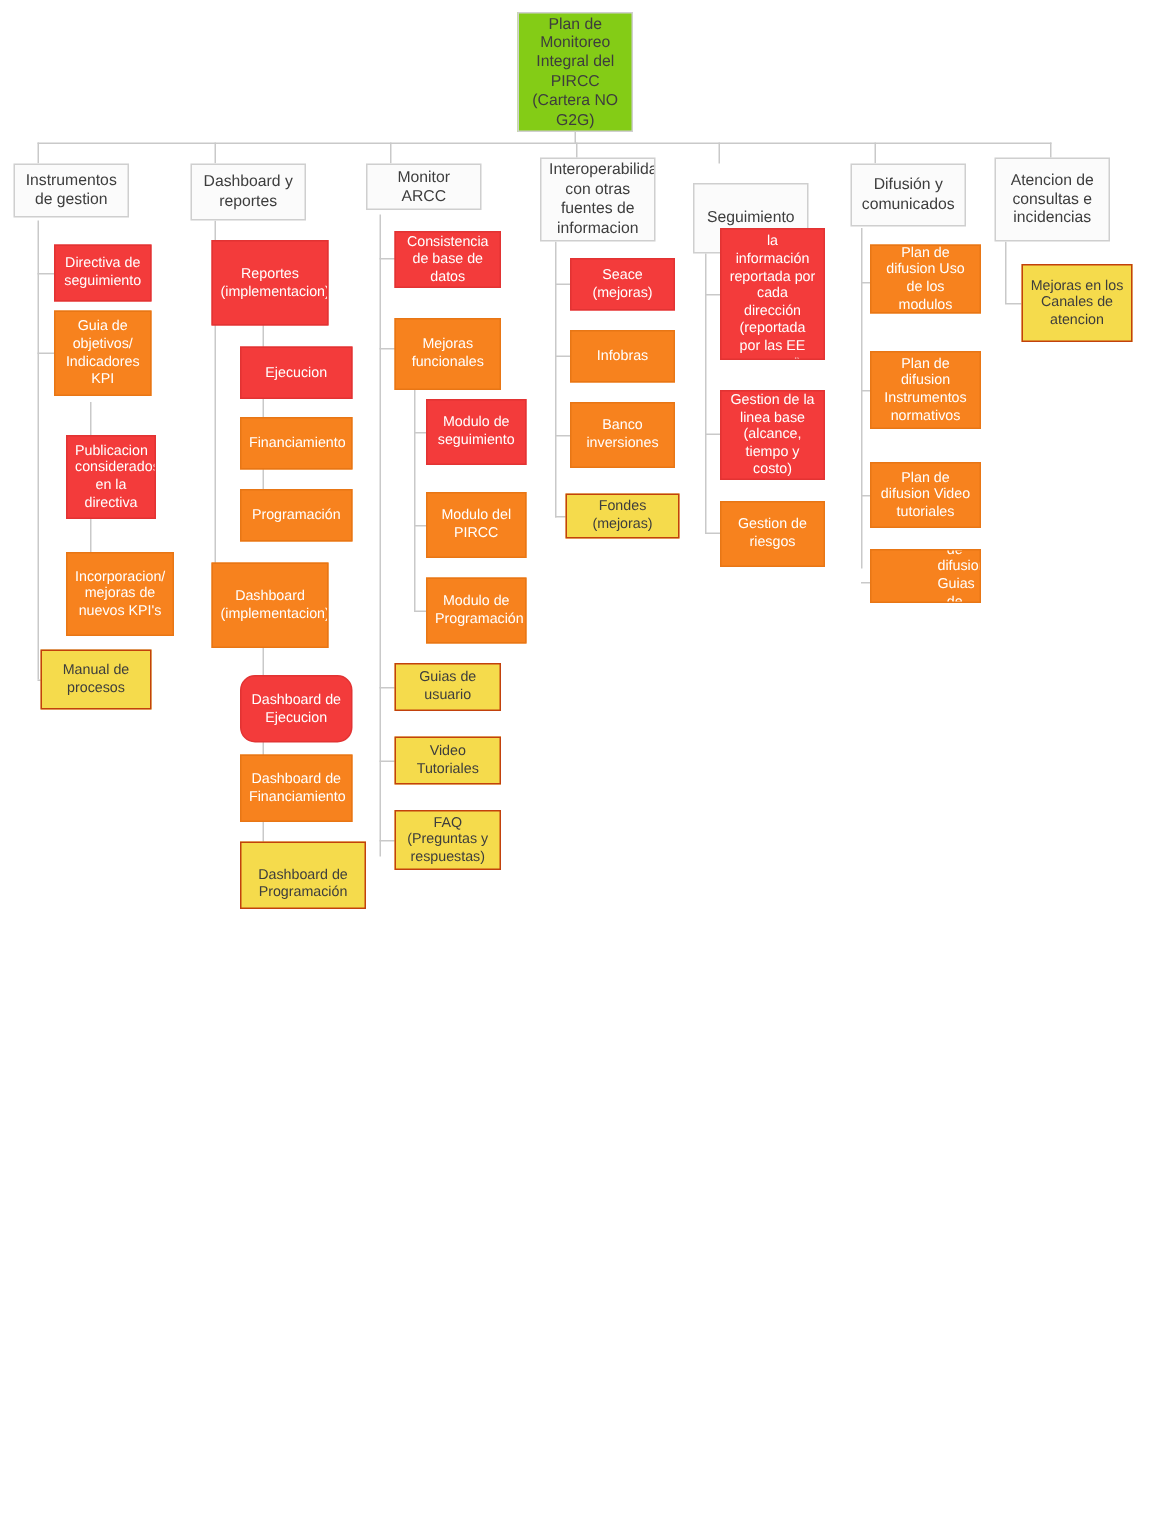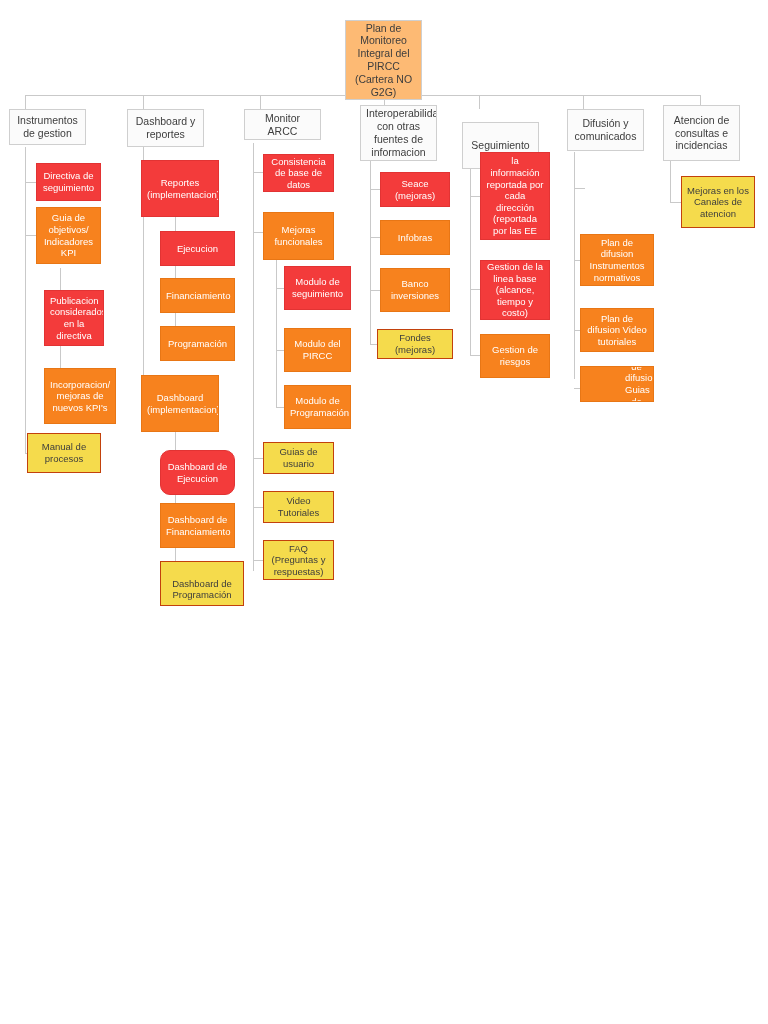--- a/index.html
+++ b/index.html
@@ -31,25 +31,24 @@
     align-items: center;
     justify-content: center;
     text-align: center;
     line-height: 1.22;
     padding: 4px 5px;
     overflow: hidden;
   }
   .node span { display: block; width: 100%; }
 
   .node.root {
-    background: #fdba74;
+    background: #84cc16;
     border: 1px solid #cfcfcf;
     color: #3d3d3d;
     font-size: 10.5px;
-    margin-top: 12px;
   }
   .node.lvl1 {
     background: #fbfbfb;
     border: 1px solid #cfcfcf;
     color: #3d3d3d;
     font-size: 10.5px;
   }
   .node.red {
     background: #f33b3b;
     color: #ffffff;
@@ -244,20 +243,23 @@
   <div class="node red" style="left:480px; top:152px; width:70px; height:88px;">
     <span>Validación de la información reportada por cada dirección (reportada por las EE mensual)</span>
   </div>
   <div class="node red" style="left:480px; top:260px; width:70px; height:60px;">
     <span>Gestion de la linea base (alcance, tiempo y costo)</span>
   </div>
   <div class="node orange" style="left:480px; top:334px; width:70px; height:44px;">
     <span>Gestion de riesgos</span>
   </div>
 
+  <div class="node orange" style="left:580px; top:163px; width:74px; height:46px;">
+    <span>Plan de difusion Uso de los modulos</span>
+  </div>
   <div class="node orange" style="left:580px; top:234px; width:74px; height:52px;">
     <span>Plan de difusion Instrumentos normativos</span>
   </div>
   <div class="node orange" style="left:580px; top:308px; width:74px; height:44px;">
     <span>Plan de difusion Video tutoriales</span>
   </div>
   <div class="node orange" style="left:580px; top:366px; width:74px; height:36px;padding-left:44px;">
     <span>Plan de difusion Guias de usuario</span>
   </div>
 

